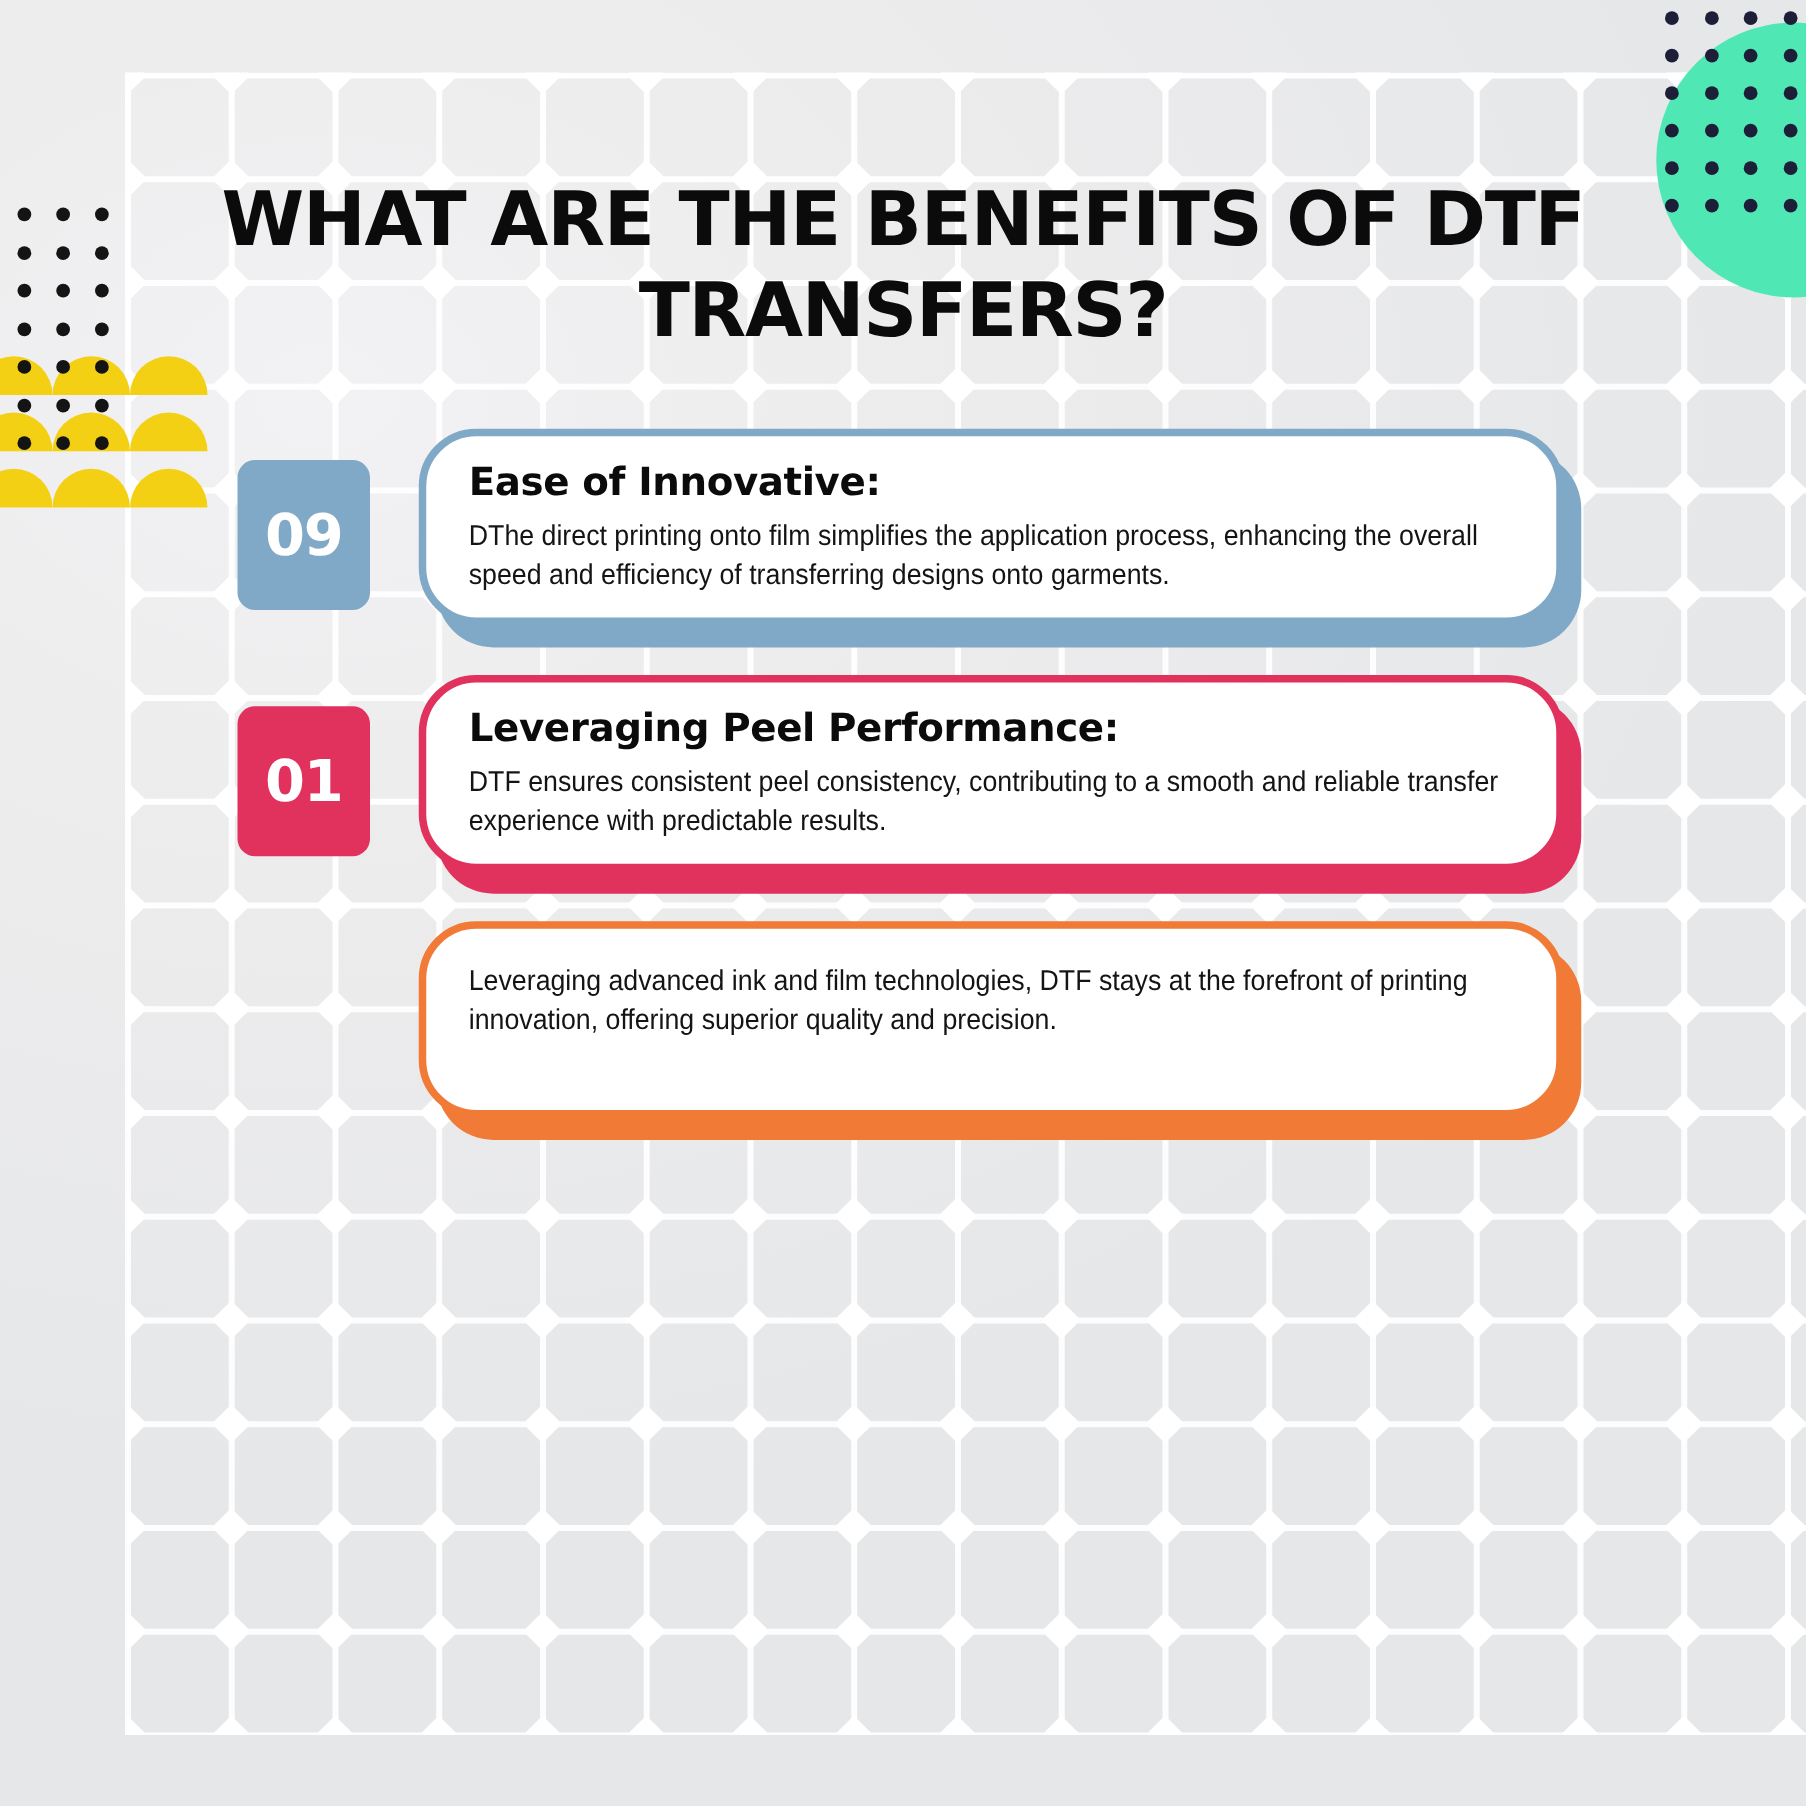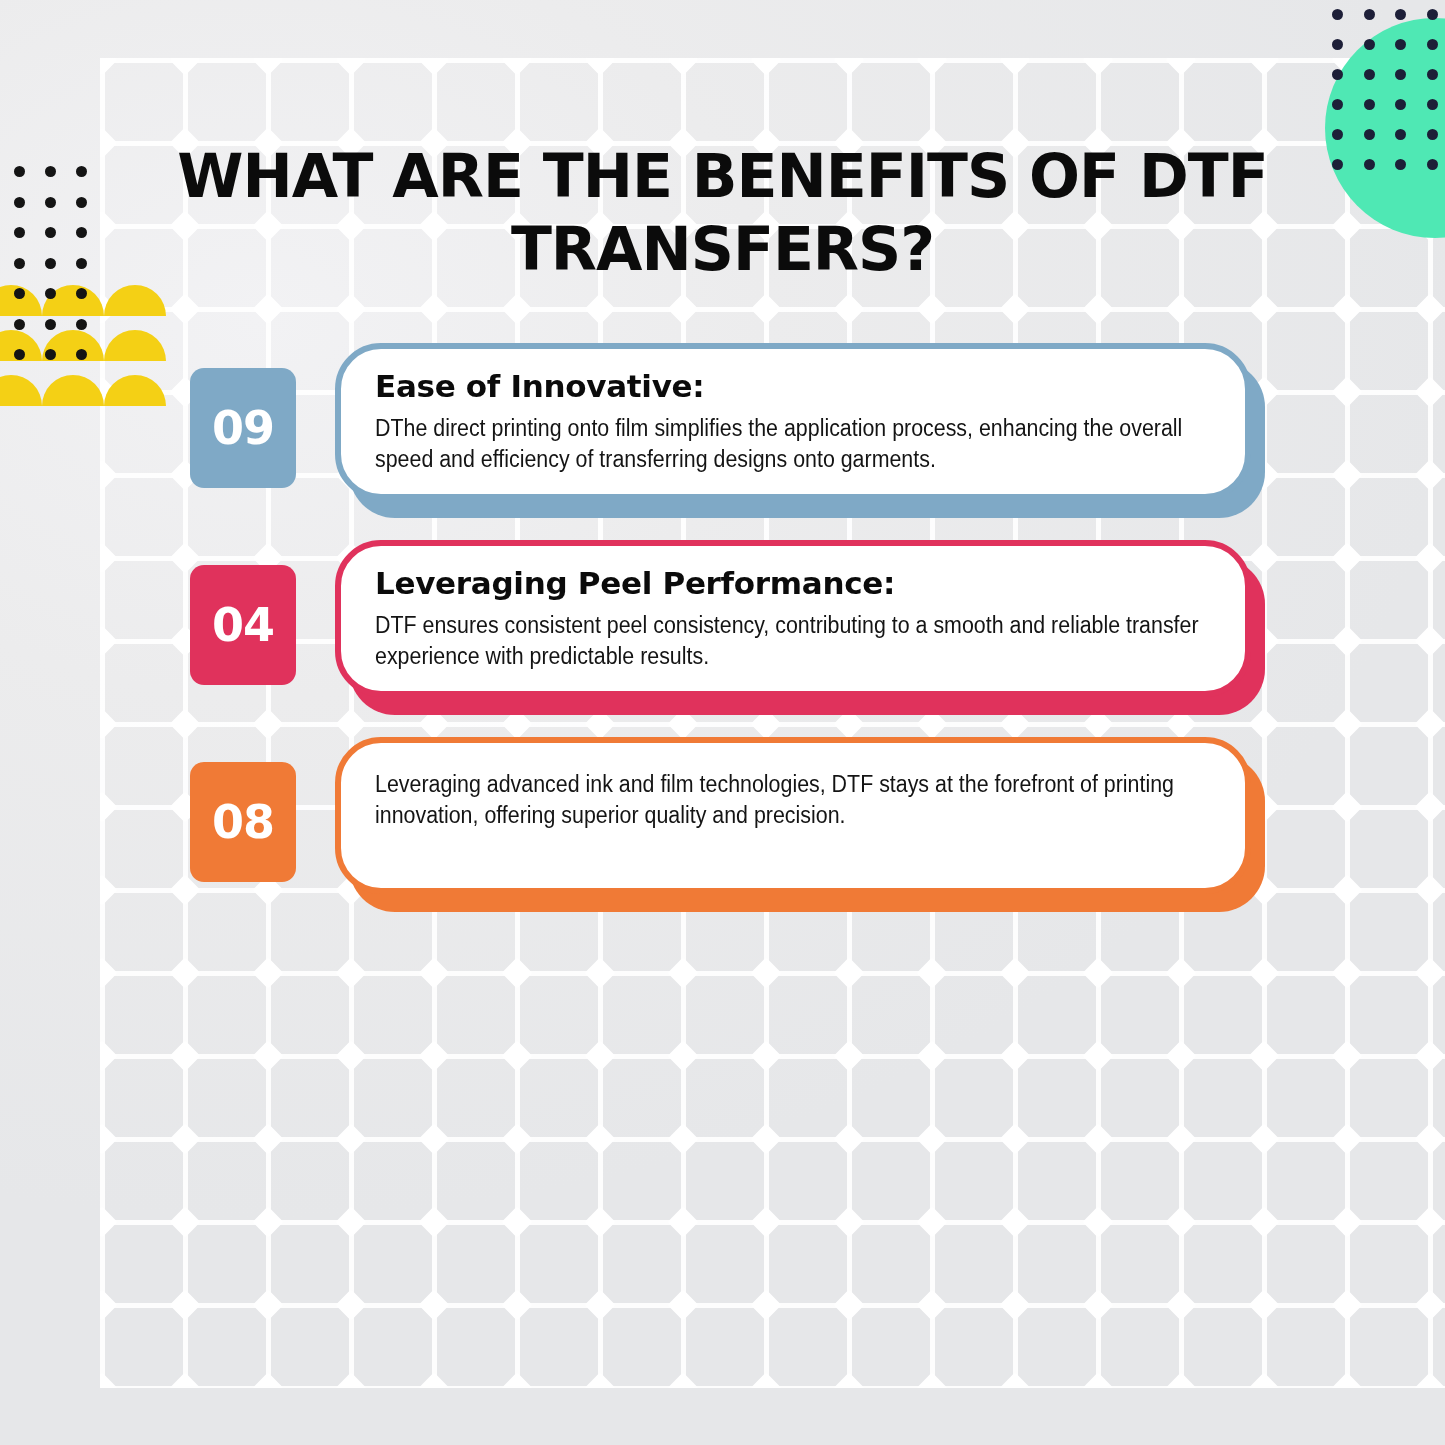--- a/index.html
+++ b/index.html
@@ -549,32 +549,31 @@
       <div class="card-wrap">
         <div class="card-shadow" style="background: rgb(127, 169, 198);"></div>
         <div class="card" style="border-color: rgb(127, 169, 198);">
           <div class="card-title">Ease of Innovative:</div>
           <div class="card-desc">DThe direct printing onto film simplifies the application process, enhancing the overall speed and efficiency of transferring designs onto garments.</div>
         </div>
       </div>
     </div>
 
     <div class="row r1">
-      <div class="badge" style="background: rgb(224, 50, 92);">04</div>
+      <div class="badge" style="background: rgb(224, 50, 92);">01</div>
       <div class="card-wrap">
         <div class="card-shadow" style="background: rgb(224, 50, 92);"></div>
         <div class="card" style="border-color: rgb(224, 50, 92);">
           <div class="card-title">Leveraging Peel Performance:</div>
           <div class="card-desc">DTF ensures consistent peel consistency, contributing to a smooth and reliable transfer experience with predictable results.</div>
         </div>
       </div>
     </div>
 
     <div class="row r2">
-      <div class="badge" style="background: rgb(240, 122, 54);">08</div>
       <div class="card-wrap">
         <div class="card-shadow" style="background: rgb(240, 122, 54);"></div>
         <div class="card" style="border-color: rgb(240, 122, 54);">
           <div class="card-desc">Leveraging advanced ink and film technologies, DTF stays at the forefront of printing innovation, offering superior quality and precision.</div>
         </div>
       </div>
     </div>
 
   </div>
 

